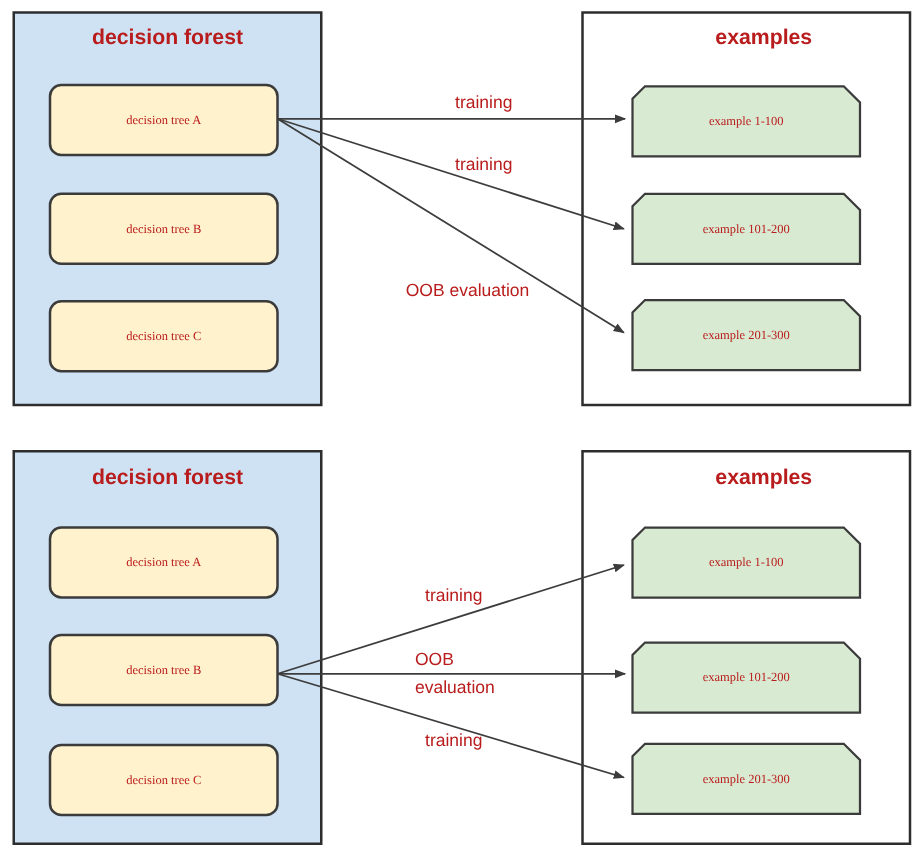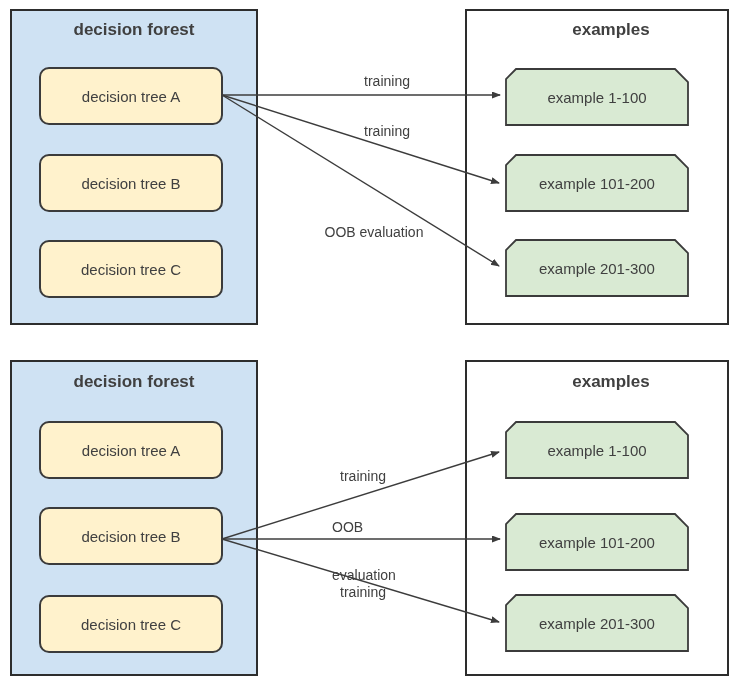--- a/index.html
+++ b/index.html
@@ -6,30 +6,30 @@
   .stage {
     position: relative;
     width: 737px;
     height: 685px;
     font-family: "Liberation Sans", sans-serif;
     color: #1a1a1a;
     overflow: hidden;
     background: #ffffff;
   }
   .stage svg { position:absolute; left:0; top:0; }
-  .txt { position:absolute; z-index:2; color:#404040; }
+  .txt { position:absolute; z-index:2; color:#b91c1c; }
   .panel-title {
     width:246px; text-align:center;
     font-weight:bold; font-size:17px; line-height:20px;
   }
   .panel-title.examples { width:290px; }
   .node-label {
     width:182px; height:56px;
     display:flex; align-items:center; justify-content:center;
-    text-align:center; font-size:15px;
+    text-align:center; font-size:10px;font-family:Liberation Serif, serif;
   }
   .arrow-label {
     font-size:14px; line-height:16px; white-space:nowrap;
   }
   .arrow-label.centered { transform:translateX(-50%); }
   .shape-line { stroke-width:1.4; fill:none; }
   .container-rect { stroke-width:2; }
   .tree-rect { stroke-width:2; }
   .example-poly { stroke-width:1.8; }
 </style>
@@ -97,16 +97,16 @@
   <div class="txt node-label" style="left:40px; top:422px;">decision tree A</div>
   <div class="txt node-label" style="left:40px; top:508px;">decision tree B</div>
   <div class="txt node-label" style="left:40px; top:596px;">decision tree C</div>
 
   <div class="txt node-label" style="left:506px; top:422px;">example 1-100</div>
   <div class="txt node-label" style="left:506px; top:514px;">example 101-200</div>
   <div class="txt node-label" style="left:506px; top:595px;">example 201-300</div>
 
   <div class="txt arrow-label centered" style="left:363px; top:468px;">training</div>
   <div class="txt arrow-label" style="left:332px; top:519px;">OOB</div>
-  <div class="txt arrow-label" style="left:332px; top:541px;margin-top:26px;">evaluation</div>
+  <div class="txt arrow-label" style="left:332px; top:541px;">evaluation</div>
   <div class="txt arrow-label centered" style="left:363px; top:584px;">training</div>
 
 </div>
 
 </body></html>

